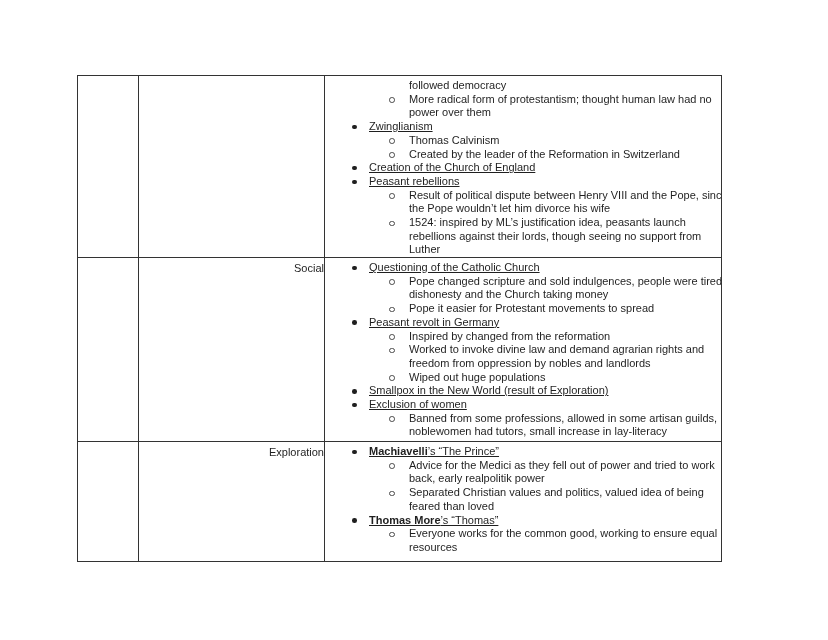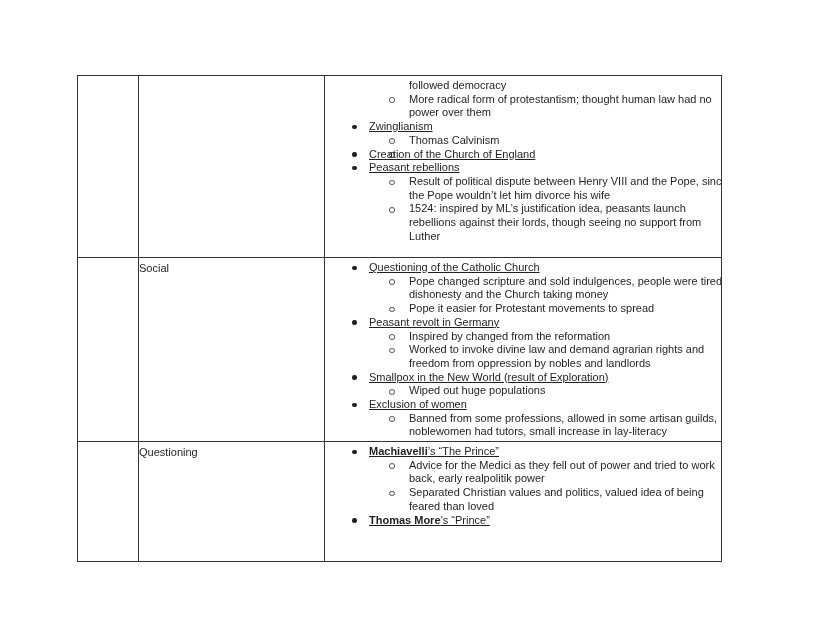--- a/index.html
+++ b/index.html
@@ -27,21 +27,21 @@
     background: #ffffff;
   }
   .cell {
     border-right: 1px solid #333333;
     border-bottom: 1px solid #333333;
     box-sizing: border-box;
     overflow: hidden;
     font-size: 11px;
     line-height: 13.7px;
   }
-  .cell-category { text-align: left; padding-top: 4px; }
+  .cell-category { text-align: right; padding-top: 4px; }
   .cell-content  { padding: 3px 1px 0 0; }
   .item { position: relative; white-space: pre; }
   .lvl1 { padding-left: 44px; text-decoration: underline; }
   .lvl2 { padding-left: 84px; }
   .marker { position: absolute; top: 4.6px; border-radius: 50%; }
   .lvl1 > .marker { left: 27px; }
   .lvl2 > .marker { left: 64px; }
   .marker.filled { width: 4.6px; height: 4.6px; background: #1f1f1f; }
   .marker.hollow { width: 3.6px; height: 3.6px; border: 1px solid #4a4a4a; background: transparent; }
   .b { font-weight: 700; margin-top: 16px; }
@@ -55,21 +55,21 @@
     <div class="cell cell-spacer"></div>
     <div class="cell cell-category">
       <span></span>
     </div>
     <div class="cell cell-content">
         <div class="item lvl2"><span><span>followed democracy</span></span></div>
         <div class="item lvl2"><span class="marker hollow"></span><span><span>More radical form of protestantism; thought human law had no
 power over them</span></span></div>
         <div class="item lvl1"><span class="marker filled"></span><span><span>Zwinglianism</span></span></div>
         <div class="item lvl2"><span class="marker hollow"></span><span><span>Thomas Calvinism</span></span></div>
-        <div class="item lvl2"><span class="marker hollow"></span></div>
+        <div class="item lvl2"><span class="marker hollow"></span><span><span>Created by the leader of the Reformation in Switzerland</span></span></div>
         <div class="item lvl1"><span class="marker filled"></span><span><span>Creation of the Church of England</span></span></div>
         <div class="item lvl1"><span class="marker filled"></span><span><span>Peasant rebellions</span></span></div>
         <div class="item lvl2"><span class="marker hollow"></span><span><span>Result of political dispute between Henry VIII and the Pope, since
 the Pope wouldn’t let him divorce his wife</span></span></div>
         <div class="item lvl2"><span class="marker hollow"></span><span><span>1524: inspired by ML’s justification idea, peasants launch
 rebellions against their lords, though seeing no support from
 Luther</span></span></div>
       </div>
 
     <div class="cell cell-spacer"></div>
@@ -78,34 +78,36 @@
     </div>
     <div class="cell cell-content">
         <div class="item lvl1"><span class="marker filled"></span><span><span>Questioning of the Catholic Church</span></span></div>
         <div class="item lvl2"><span class="marker hollow"></span><span><span>Pope changed scripture and sold indulgences, people were tired of
 dishonesty and the Church taking money</span></span></div>
         <div class="item lvl2"><span class="marker hollow"></span><span><span>Pope it easier for Protestant movements to spread</span></span></div>
         <div class="item lvl1"><span class="marker filled"></span><span><span>Peasant revolt in Germany</span></span></div>
         <div class="item lvl2"><span class="marker hollow"></span><span><span>Inspired by changed from the reformation</span></span></div>
         <div class="item lvl2"><span class="marker hollow"></span><span><span>Worked to invoke divine law and demand agrarian rights and
 freedom from oppression by nobles and landlords</span></span></div>
+        <div class="item lvl2"><span class="marker hollow"></span><span><span>Wiped out huge populations</span></span></div>
         <div class="item lvl1"><span class="marker filled"></span><span><span>Smallpox in the New World (result of Exploration)</span></span></div>
-        <div class="item lvl2"><span class="marker hollow"></span><span><span>Wiped out huge populations</span></span></div>
         <div class="item lvl1"><span class="marker filled"></span><span><span>Exclusion of women</span></span></div>
         <div class="item lvl2"><span class="marker hollow"></span><span><span>Banned from some professions, allowed in some artisan guilds,
 noblewomen had tutors, small increase in lay-literacy</span></span></div>
       </div>
 
     <div class="cell cell-spacer"></div>
     <div class="cell cell-category">
-      <span>Questioning</span>
+      <span>Exploration</span>
     </div>
     <div class="cell cell-content">
         <div class="item lvl1"><span class="marker filled"></span><span><span class="b">Machiavelli</span><span>’s “The Prince”</span></span></div>
         <div class="item lvl2"><span class="marker hollow"></span><span><span>Advice for the Medici as they fell out of power and tried to work
 back, early realpolitik power</span></span></div>
         <div class="item lvl2"><span class="marker hollow"></span><span><span>Separated Christian values and politics, valued idea of being
 feared than loved</span></span></div>
-        <div class="item lvl1"><span class="marker filled"></span><span><span class="b">Thomas More</span><span>’s “Prince”</span></span></div>
+        <div class="item lvl1"><span class="marker filled"></span><span><span class="b">Thomas More</span><span>’s “Thomas”</span></span></div>
+        <div class="item lvl2"><span class="marker hollow"></span><span><span>Everyone works for the common good, working to ensure equal
+resources</span></span></div>
       </div>
 
   </div>
 </div>
 
 </body></html>

